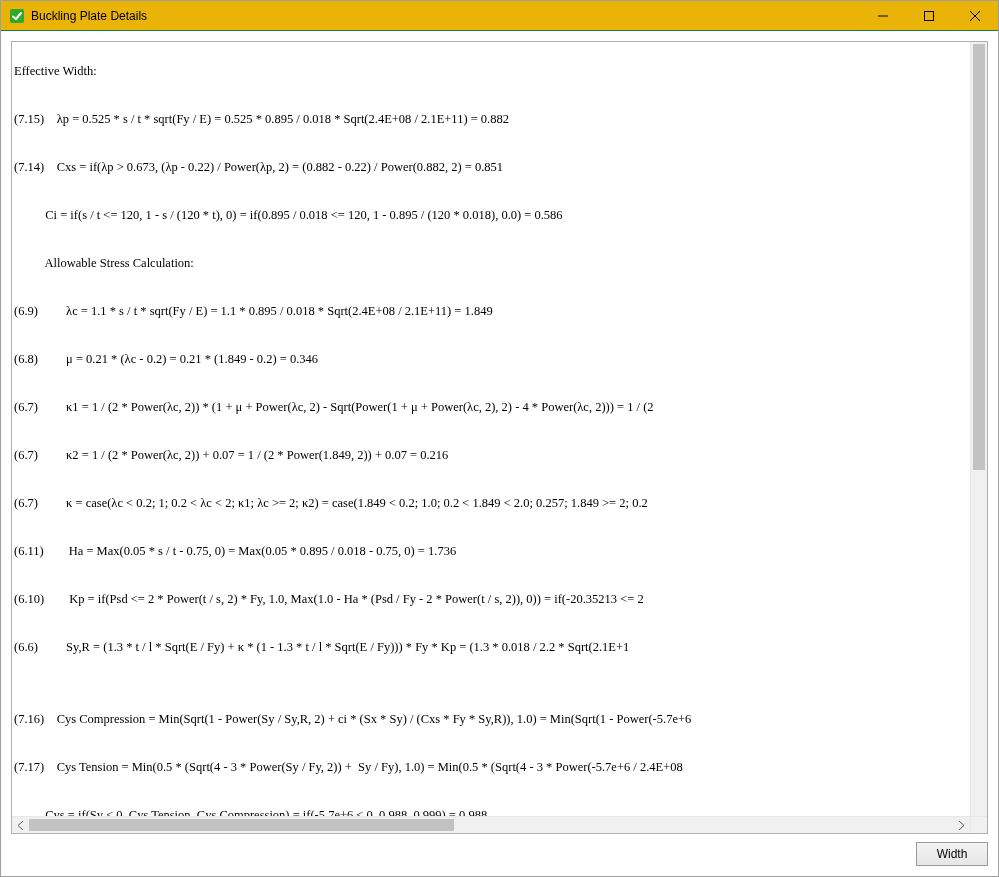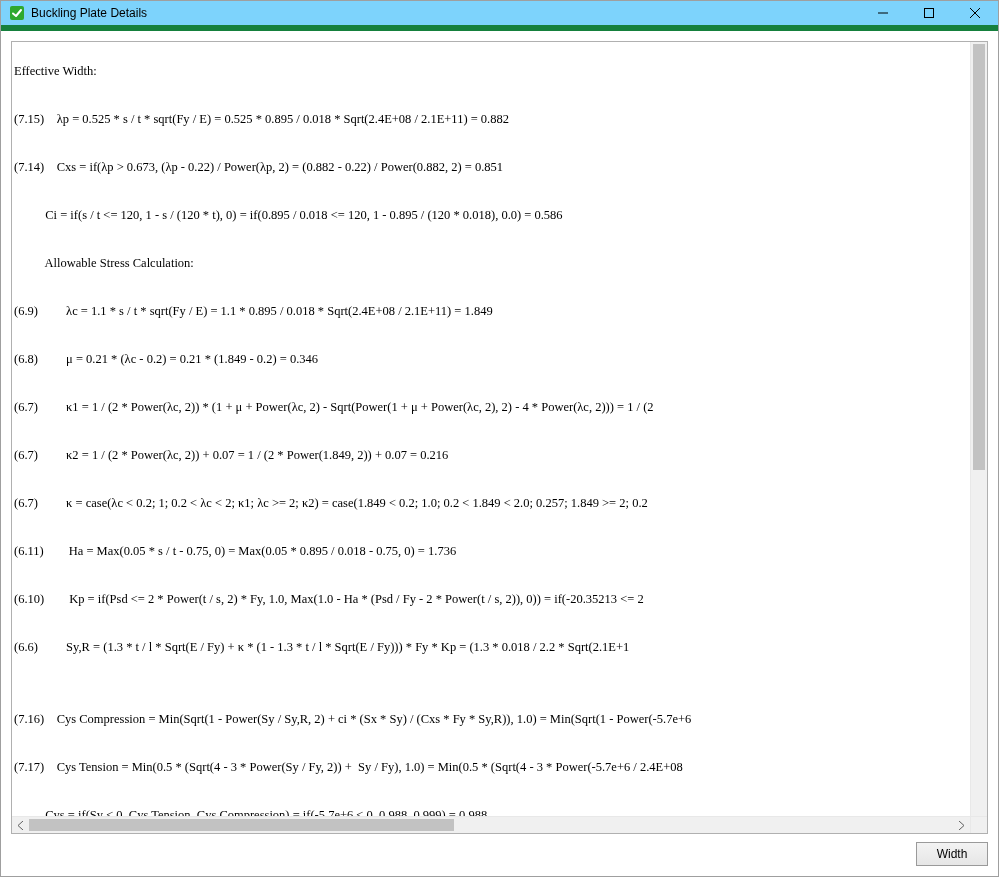--- a/index.html
+++ b/index.html
@@ -16,22 +16,22 @@
     border: 1px solid #9f9f9f;
     background: #fff;
     display: flex;
     flex-direction: column;
   }
   .titlebar {
     height: 30px;
     display: flex;
     align-items: center;
     padding-left: 8px;
-    background: #7dd3fc;
-    border-bottom: 6px solid #15803d;
+    background: #eab308;
+    border-bottom: 1px solid #15803d;
     flex: 0 0 auto;
   }
   .titlebar .icon {
     width: 16px; height: 16px;
     margin-right: 6px;
     display: inline-flex;
     align-items: center; justify-content: center;
   }
   .titlebar .title {
     font-size: 12px;

